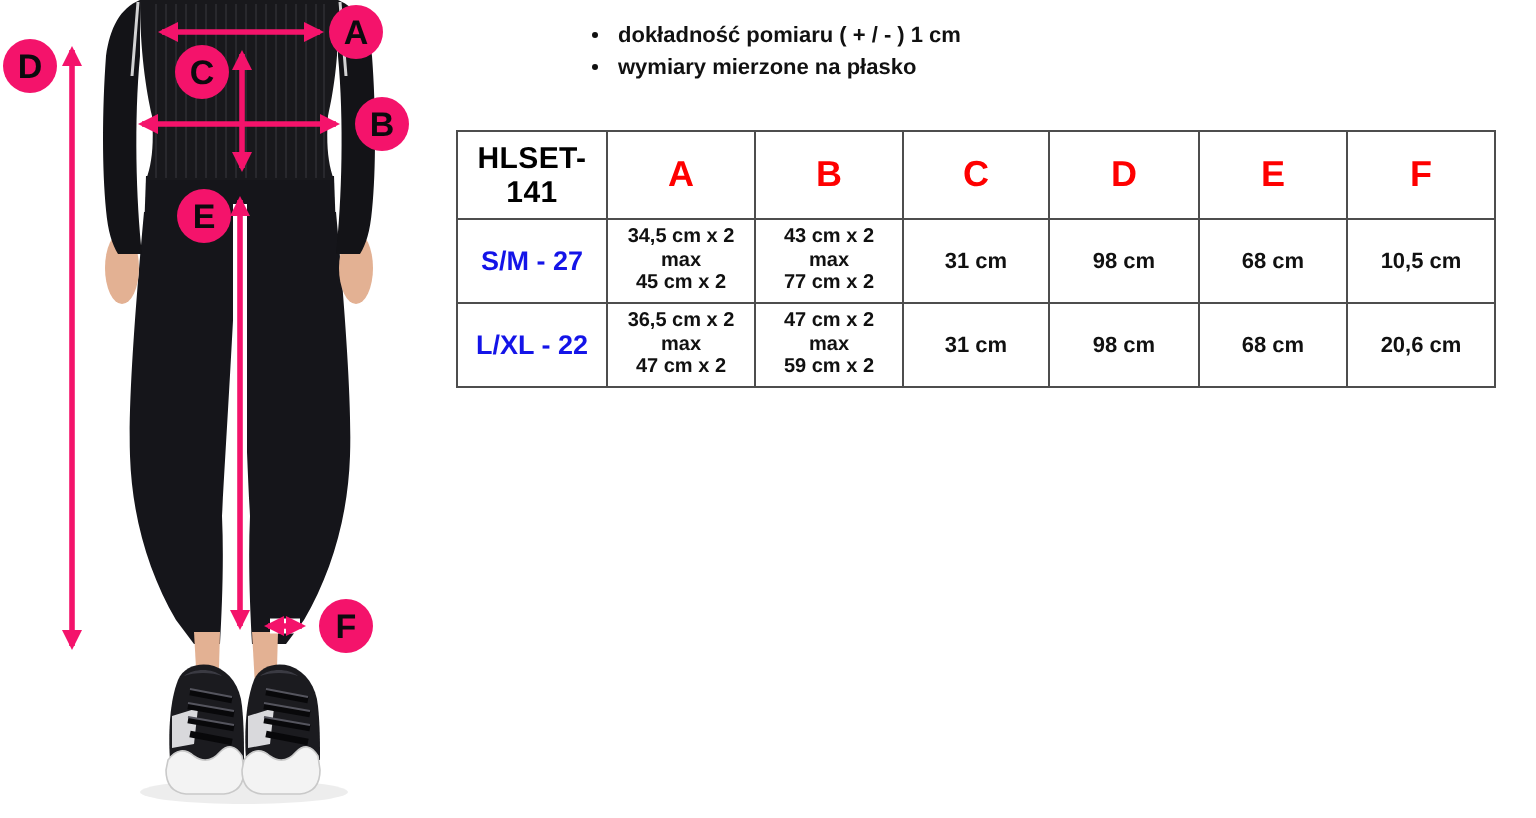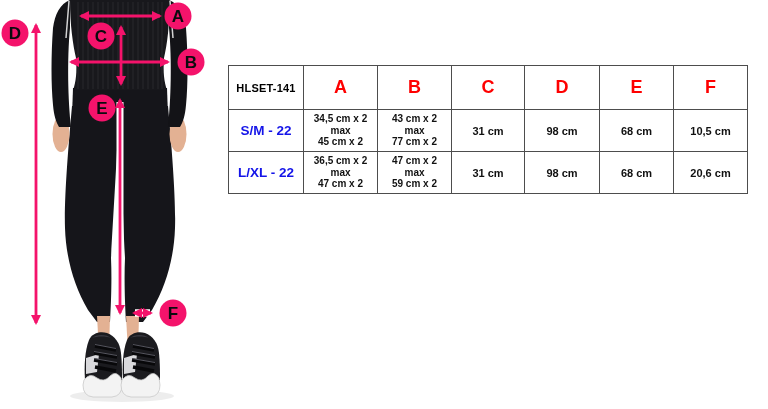--- a/index.html
+++ b/index.html
@@ -22,21 +22,21 @@
     position:absolute; left:228px; top:65px;
     border-collapse:collapse; table-layout:fixed;
     background:#fff;
   }
   .size-table th, .size-table td {
     border:1px solid #4d4d4d; text-align:center; vertical-align:middle;
     font-weight:bold; padding:0;
   }
   .size-table tr.hdr { height:44px; }
   .size-table tr.row { height:42px; }
-  th.code { font-size:11px; color:#000; letter-spacing:.2px; }
+  th.code { font-size:15px; color:#000; letter-spacing:.2px; }
   th.col  { font-size:18px; color:#fe0000; }
   td.size { font-size:13.5px; color:#1414e8; }
   td.val  { font-size:11px; color:#111;margin-top:46px; }
   td.val.multi { font-size:10px; line-height:11.5px; white-space:pre-line; }
 </style>
 </head>
 <body>
 
 <div class="canvas">
 
@@ -129,20 +129,24 @@
         <text x="102" y="114">E</text>
       </g>
       <g>
         <circle cx="173" cy="313" r="13.5" fill="#f4136b"></circle>
         <text x="173" y="319">F</text>
       </g>
     </g>
   </svg>
 
   <div class="note-block">
+    <ul class="note-list">
+      <li>dokładność pomiaru ( + / - ) 1 cm</li>
+      <li>wymiary mierzone na płasko</li>
+    </ul>
   </div>
 
   <table class="size-table">
     <colgroup>
       <col style="width:75px">
         <col style="width:74px">
         <col style="width:74px">
       <col style="width:73px">
         <col style="width:75px">
         <col style="width:74px">
@@ -154,21 +158,21 @@
         <th class="col">A</th>
         <th class="col">B</th>
         <th class="col">C</th>
         <th class="col">D</th>
         <th class="col">E</th>
         <th class="col">F</th>
       </tr>
     </thead>
     <tbody>
       <tr class="row">
-        <td class="size">S/M - 22</td>
+        <td class="size">S/M - 27</td>
         <td class="val multi">34,5 cm x 2
 max
 45 cm x 2</td>
         <td class="val multi">43 cm x 2
 max
 77 cm x 2</td>
         <td class="val">31 cm</td>
         <td class="val">98 cm</td>
         <td class="val">68 cm</td>
         <td class="val">10,5 cm</td>

